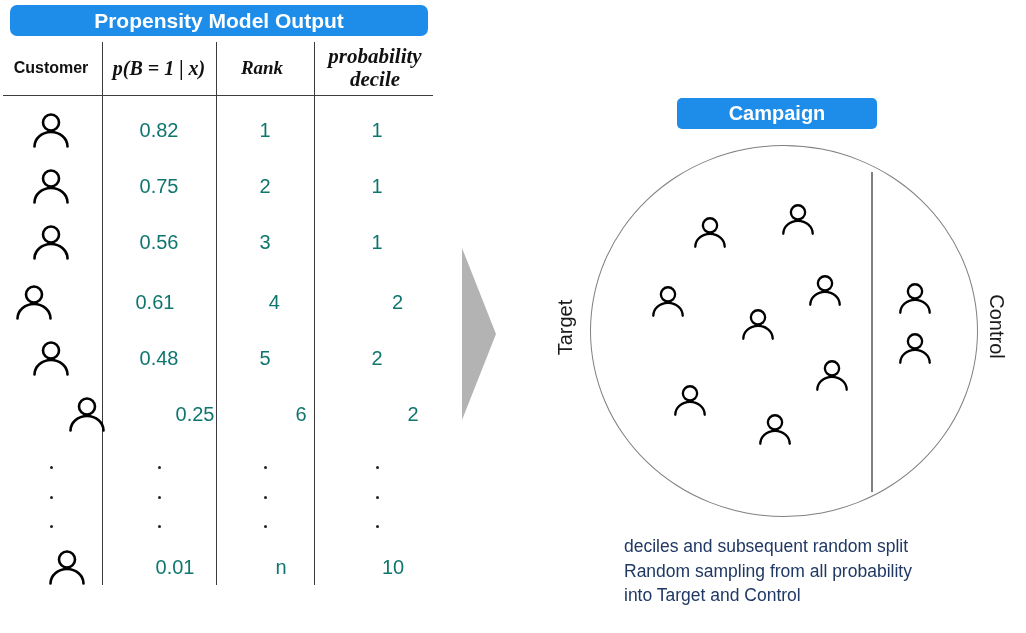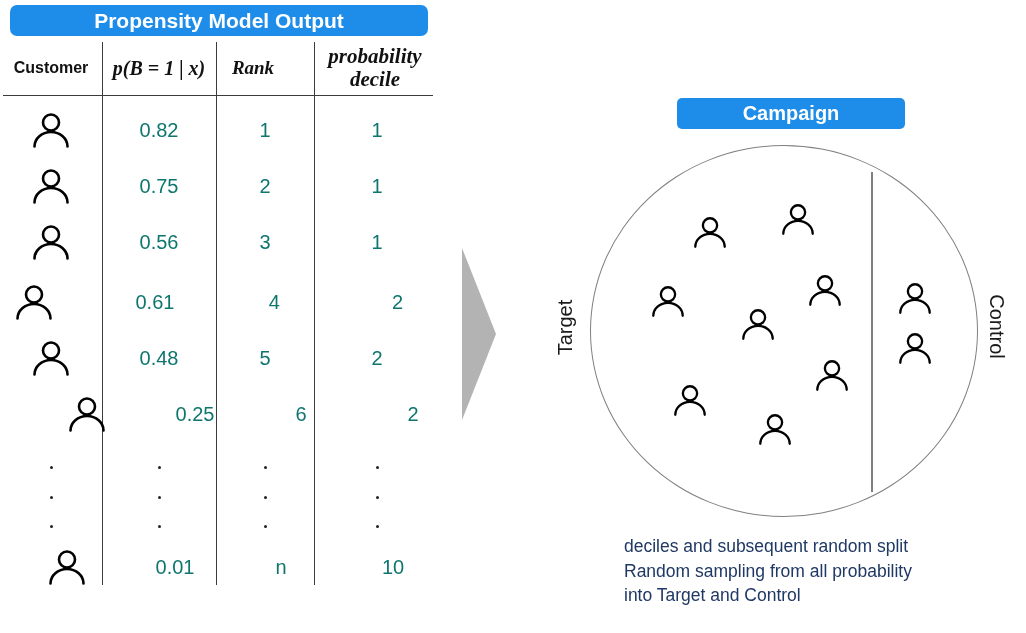--- a/index.html
+++ b/index.html
@@ -19,42 +19,42 @@
   .vl1{left:102px}.vl2{left:216px}.vl3{left:314px}
   .hline{position:absolute;left:3px;top:95px;width:430px;height:1px;background:#3c3c3c;}
 
   .th{
     position:absolute;top:42px;height:52px;font-weight:bold;color:#111;
     display:flex;align-items:center;justify-content:center;text-align:center;
   }
   .th-customer{left:0;width:102px;font-size:16px;}
   .th-math{font-family:"Liberation Serif",serif;font-style:italic;}
   .th-p{left:102px;width:114px;font-size:20px;}
-  .th-rank{left:204px;width:98px;font-size:19px;}
+  .th-rank{left:213px;width:98px;font-size:19px;}
   .th-decile{left:314px;width:122px;font-size:21px;flex-direction:column;line-height:1.08;}
 
   .trow{position:absolute;left:0;width:440px;height:56px;display:flex;}
   .trow .c{display:flex;align-items:center;justify-content:center;font-size:20px;color:#0f766e;}
   .c-customer{width:102px;}
   .c-p{width:114px;}
   .c-rank{width:98px;}
   .c-decile{width:126px;}
 
   .dot{position:absolute;width:3px;height:3px;background:#222;border-radius:50%;}
 
   
   .arrow{
     position:absolute;left:462px;top:248px;width:0;height:0;
     border-top:86px solid transparent;border-bottom:86px solid transparent;
     border-left:34px solid var(--arrow,#B3B3B3);
   }
 
   
   .campaign-badge{
-    position:absolute;left:677px;top:98px;width:228px;height:31px;
+    position:absolute;left:677px;top:98px;width:200px;height:31px;
     background:var(--accent,#1E8DE9);border-radius:5px;
     color:#fff;font-weight:bold;font-size:20px;
     display:flex;align-items:center;justify-content:center;
   }
   .ellipse{
     position:absolute;left:590px;top:145px;width:388px;height:372px;
     border:1.5px solid var(--line,#808080);border-radius:50%;
     box-sizing:border-box;background:transparent;
   }
   .divider{position:absolute;left:871px;top:172px;width:1.5px;height:320px;background:var(--line,#808080);}

